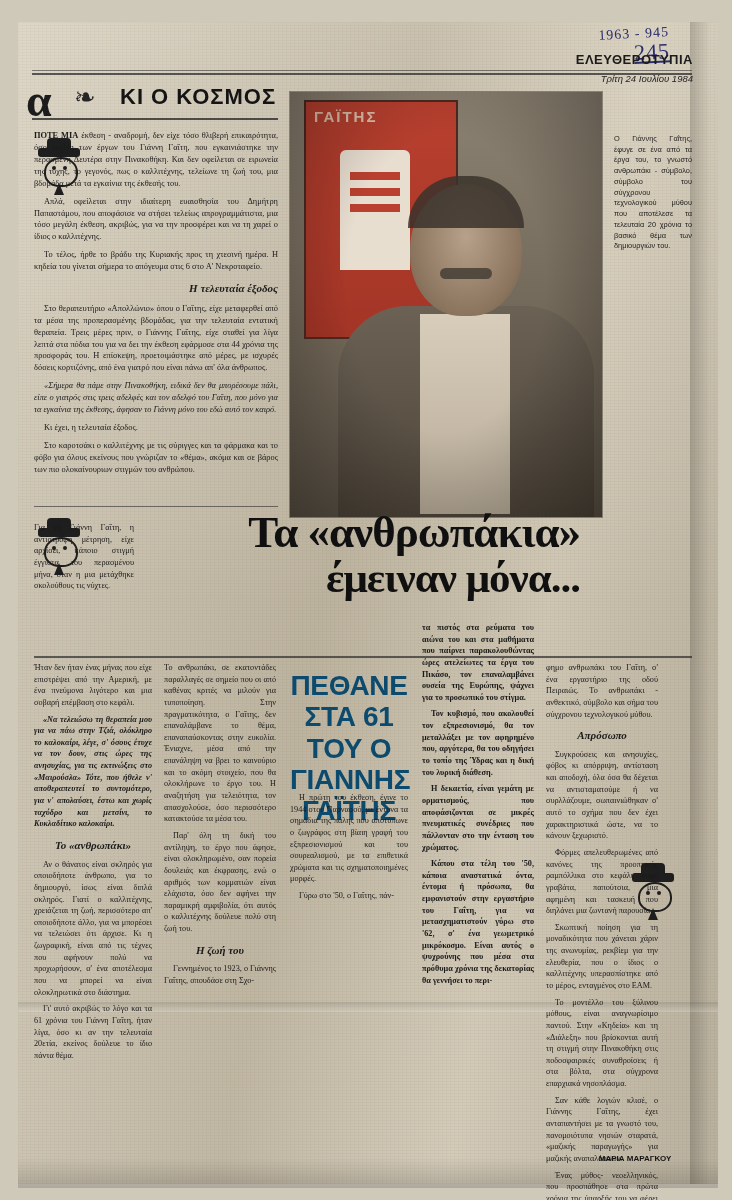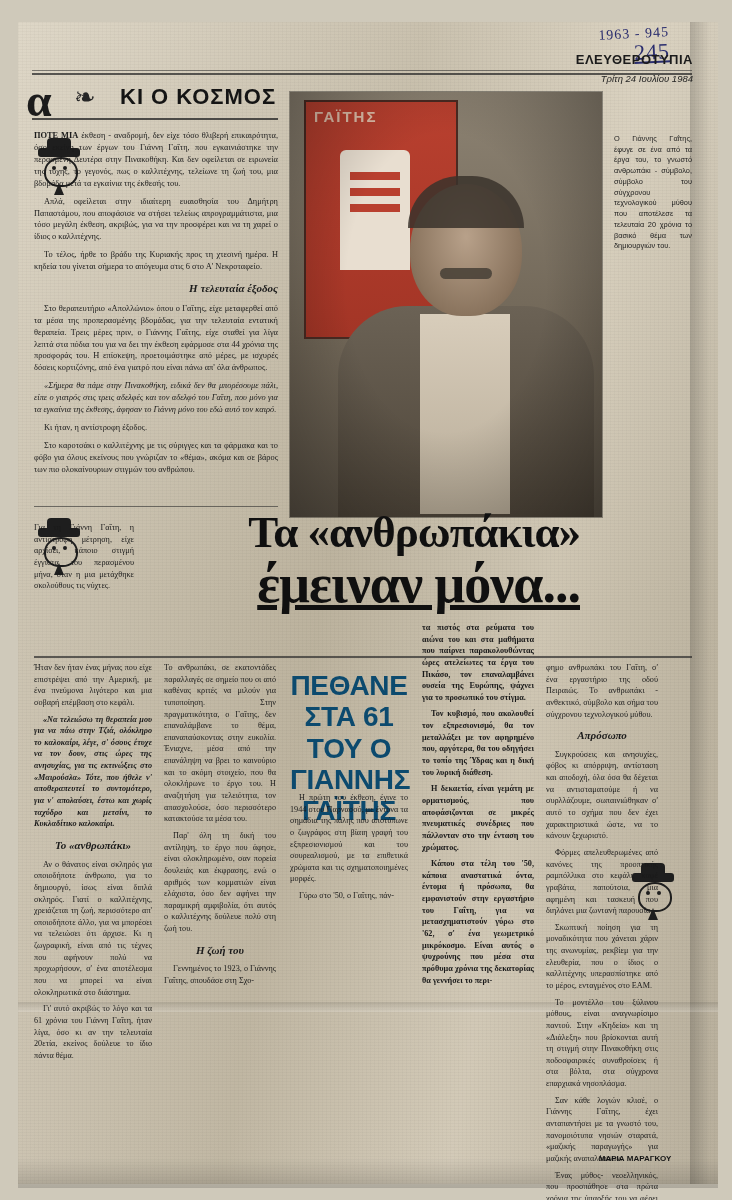--- a/index.html
+++ b/index.html
@@ -203,21 +203,21 @@
   .doodle.d3{left:612px;top:845px;}
 
   
   .headline{
     position:absolute;left:130px;top:488px;width:432px;
     font-family:"Liberation Serif", serif;
     font-weight:bold;color:#101010;
     text-align:right;
   }
   .headline .l1{font-size:45px;line-height:1.02;letter-spacing:-1px;}
-  .headline .l2{font-size:54px;line-height:1.04;letter-spacing:-1px;text-decoration:underline;}
+  .headline .l2{font-size:43px;line-height:1.04;letter-spacing:-1px;}
 
   .rule.mid{left:16px;top:634px;width:658px;height:2px;opacity:.7;}
   .rule.midl{left:16px;top:484px;width:244px;height:1px;opacity:.6;}
 
   
   .bcol{
     position:absolute;
     font-size:8.2px;line-height:1.42;color:#1a1a1a;text-align:justify;
   }
   .bcol p{margin:0 0 5px 0;text-indent:9px;}
@@ -323,21 +323,21 @@
     <div class="colA">
       <p class="first">
         <span class="lead">ΠΟΤΕ ΜΙΑ</span>
         <span>έκθεση - αναδρομή, δεν είχε τόσο θλιβερή επικαιρότητα, όσο εκείνη των έργων του Γιάννη Γαΐτη, που εγκαινιάστηκε την περασμένη Δευτέρα στην Πινακοθήκη. Και δεν οφείλεται σε ειρωνεία της τύχης, το γεγονός, πως ο καλλιτέχνης, τελείωνε τη ζωή του, μια βδομάδα μετά τα εγκαίνια της έκθεσής του.</span>
       </p>
       <p>Απλά, οφείλεται στην ιδιαίτερη ευαισθησία του Δημήτρη Παπαστάμου, που αποφάσισε να στήσει τελείως απρογραμμάτιστα, μια τόσο μεγάλη έκθεση, ακριβώς, για να την προσφέρει και να τη χαρεί ο ίδιος ο καλλιτέχνης.</p>
       <p>Το τέλος, ήρθε το βράδυ της Κυριακής προς τη χτεσινή ημέρα. Η κηδεία του γίνεται σήμερα το απόγευμα στις 6 στο Α' Νεκροταφείο.</p>
       <p class="sub">Η τελευταία έξοδος</p>
       <p>Στο θεραπευτήριο «Απολλώνιο» όπου ο Γαΐτης, είχε μεταφερθεί από τα μέσα της προπερασμένης βδομάδας, για την τελευταία εντατική θεραπεία. Τρεις μέρες πριν, ο Γιάννης Γαΐτης, είχε σταθεί για λίγα λεπτά στα πόδια του για να δει την έκθεση εφάρμοσε στα 44 χρόνια της προσφοράς του. Η επίσκεψη, προετοιμάστηκε από μέρες, με ισχυρές δόσεις κορτιζόνης, από ένα γιατρό που είναι πάνω απ' όλα άνθρωπος.</p>
       <p class="quote">«Σήμερα θα πάμε στην Πινακοθήκη, ειδικά δεν θα μπορέσουμε πάλι, είπε ο γιατρός στις τρεις αδελφές και τον αδελφό του Γαΐτη, που μόνο για τα εγκαίνια της έκθεσης, άφησαν το Γιάννη μόνο του εδώ αυτό τον καιρό.</p>
-      <p>Κι ήταν, η αντίστροφη έξοδος.</p>
+      <p>Κι έχει, η τελευταία έξοδος.</p>
       <p>Στο καροτσάκι ο καλλιτέχνης με τις σύριγγες και τα φάρμακα και το φόβο για όλους εκείνους που γνώριζαν το «θέμα», ακόμα και σε βάρος των πιο ολοκαίνουριων στιγμών του ανθρώπου.</p>
     </div>
 
     <div class="rule midl"></div>
 
     <div class="bcol c1">
       <p class="first">Για τη Γιάννη Γαΐτη, η αντίστροφη μέτρηση, είχε αρχίσει, κάποιο στιγμή έγγιστα του περασμένου μήνα, όταν η μια μετάχθηκε σκολούθους τις νύχτες.</p>
     </div>
     <div class="bcol c1b">
       <p class="first">Ήταν δεν ήταν ένας μήνας που είχε επιστρέψει από την Αμερική, με ένα πνεύμονα λιγότερο και μια σοβαρή επέμβαση στο κεφάλι.</p>

